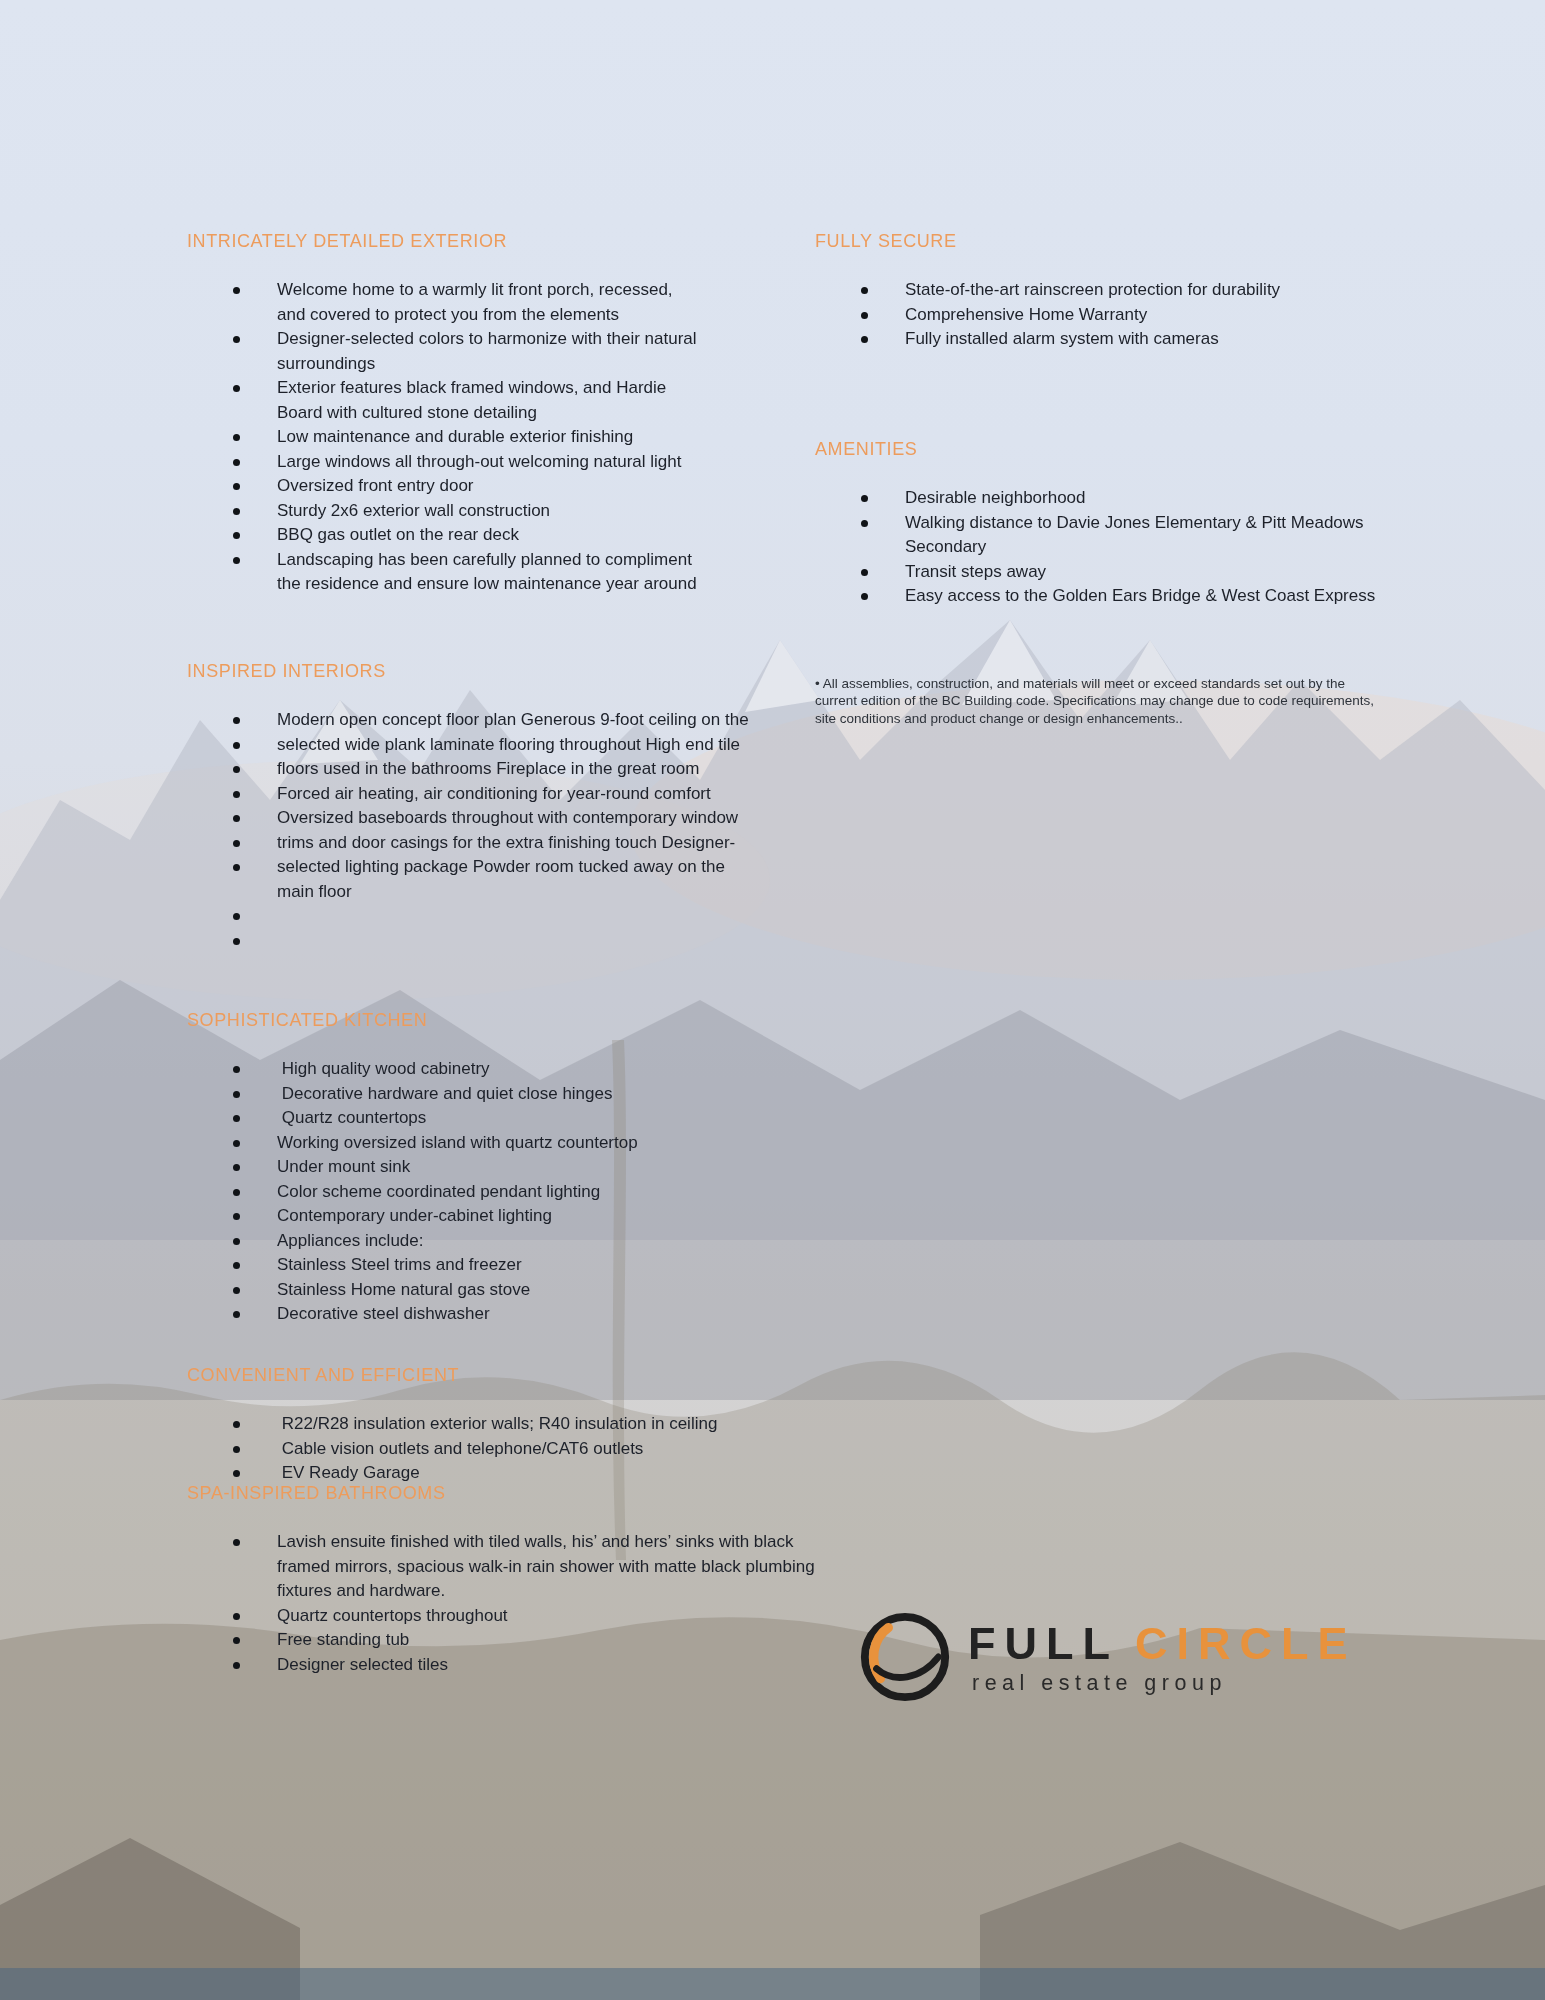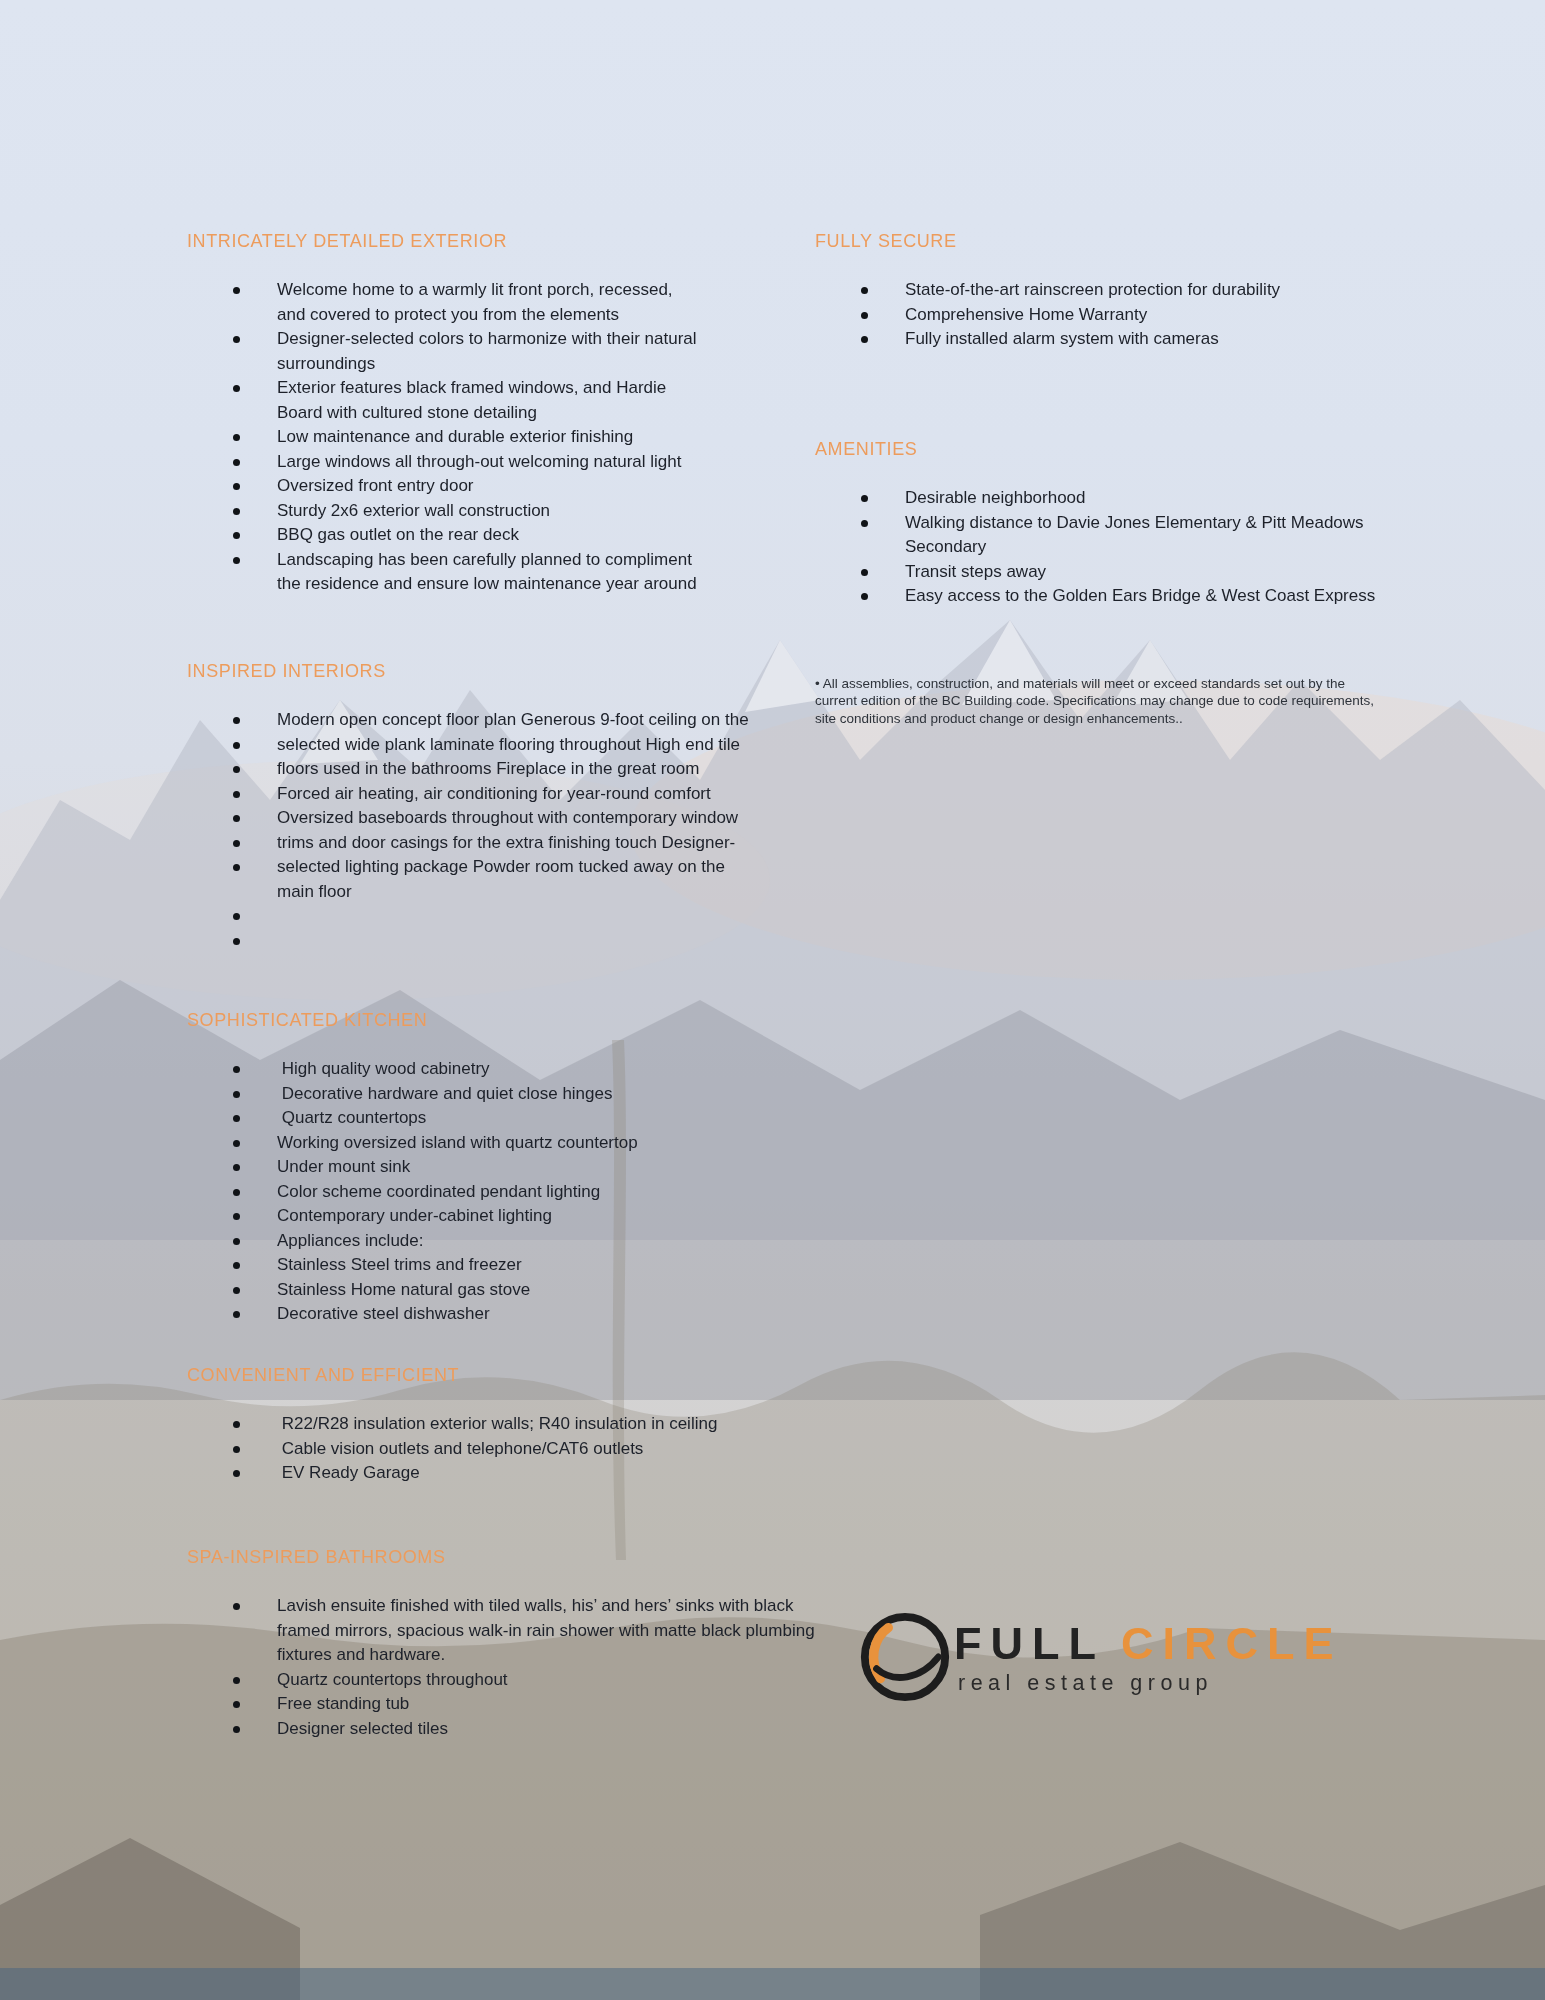--- a/index.html
+++ b/index.html
@@ -26,21 +26,21 @@
   .wrap-list li span{white-space:pre-wrap;}
   .line-list li span{white-space:pre;}
 
   .disclaimer{
     position:absolute;left:815px;top:661px;width:565px;
     font-size:13.5px;line-height:17.5px;color:#2e333b;
   }
 
   .logo{position:absolute;left:856px;top:1608px;display:flex;align-items:center;}
   .logo-mark{width:98px;height:98px;flex:0 0 auto;}
-  .logo-text{margin-left:0;}
+  .logo-text{margin-left:14px;}
   .logo-title{
     font-size:45px;line-height:48px;font-weight:700;letter-spacing:9px;
     color:#232323;white-space:nowrap;
   }
   .logo-title .accent{color:var(--logo-accent,#E8923C);margin-left:16px;}
   .logo-subtitle{
     margin-top:3px;padding-left:4px;font-size:21.5px;line-height:24px;
     letter-spacing:5.5px;color:#2a2a2a;white-space:nowrap;
   }
 </style>
@@ -120,21 +120,21 @@
 
   <section class="sec line-list" style="left:187px;top:1362px;width:600px">
     <h2>CONVENIENT AND EFFICIENT</h2>
     <ul>
         <li><span> R22/R28 insulation exterior walls; R40 insulation in ceiling</span></li>
         <li><span> Cable vision outlets and telephone/CAT6 outlets</span></li>
         <li><span> EV Ready Garage</span></li>
       </ul>
   </section>
 
-  <section class="sec wrap-list" style="left:187px;top:1544px;width:630px">
+  <section class="sec wrap-list" style="left:187px;top:1480px;width:630px">
     <h2>SPA-INSPIRED BATHROOMS</h2>
     <ul>
         <li><span>Lavish ensuite finished with tiled walls, his’ and hers’ sinks with black framed mirrors, spacious walk-in rain shower with matte black plumbing fixtures and hardware.</span></li>
         <li><span>Quartz countertops throughout</span></li>
         <li><span>Free standing tub</span></li>
         <li><span>Designer selected tiles</span></li>
       </ul>
   </section>
 
   <section class="sec wrap-list" style="left:815px;top:228px;width:575px">

